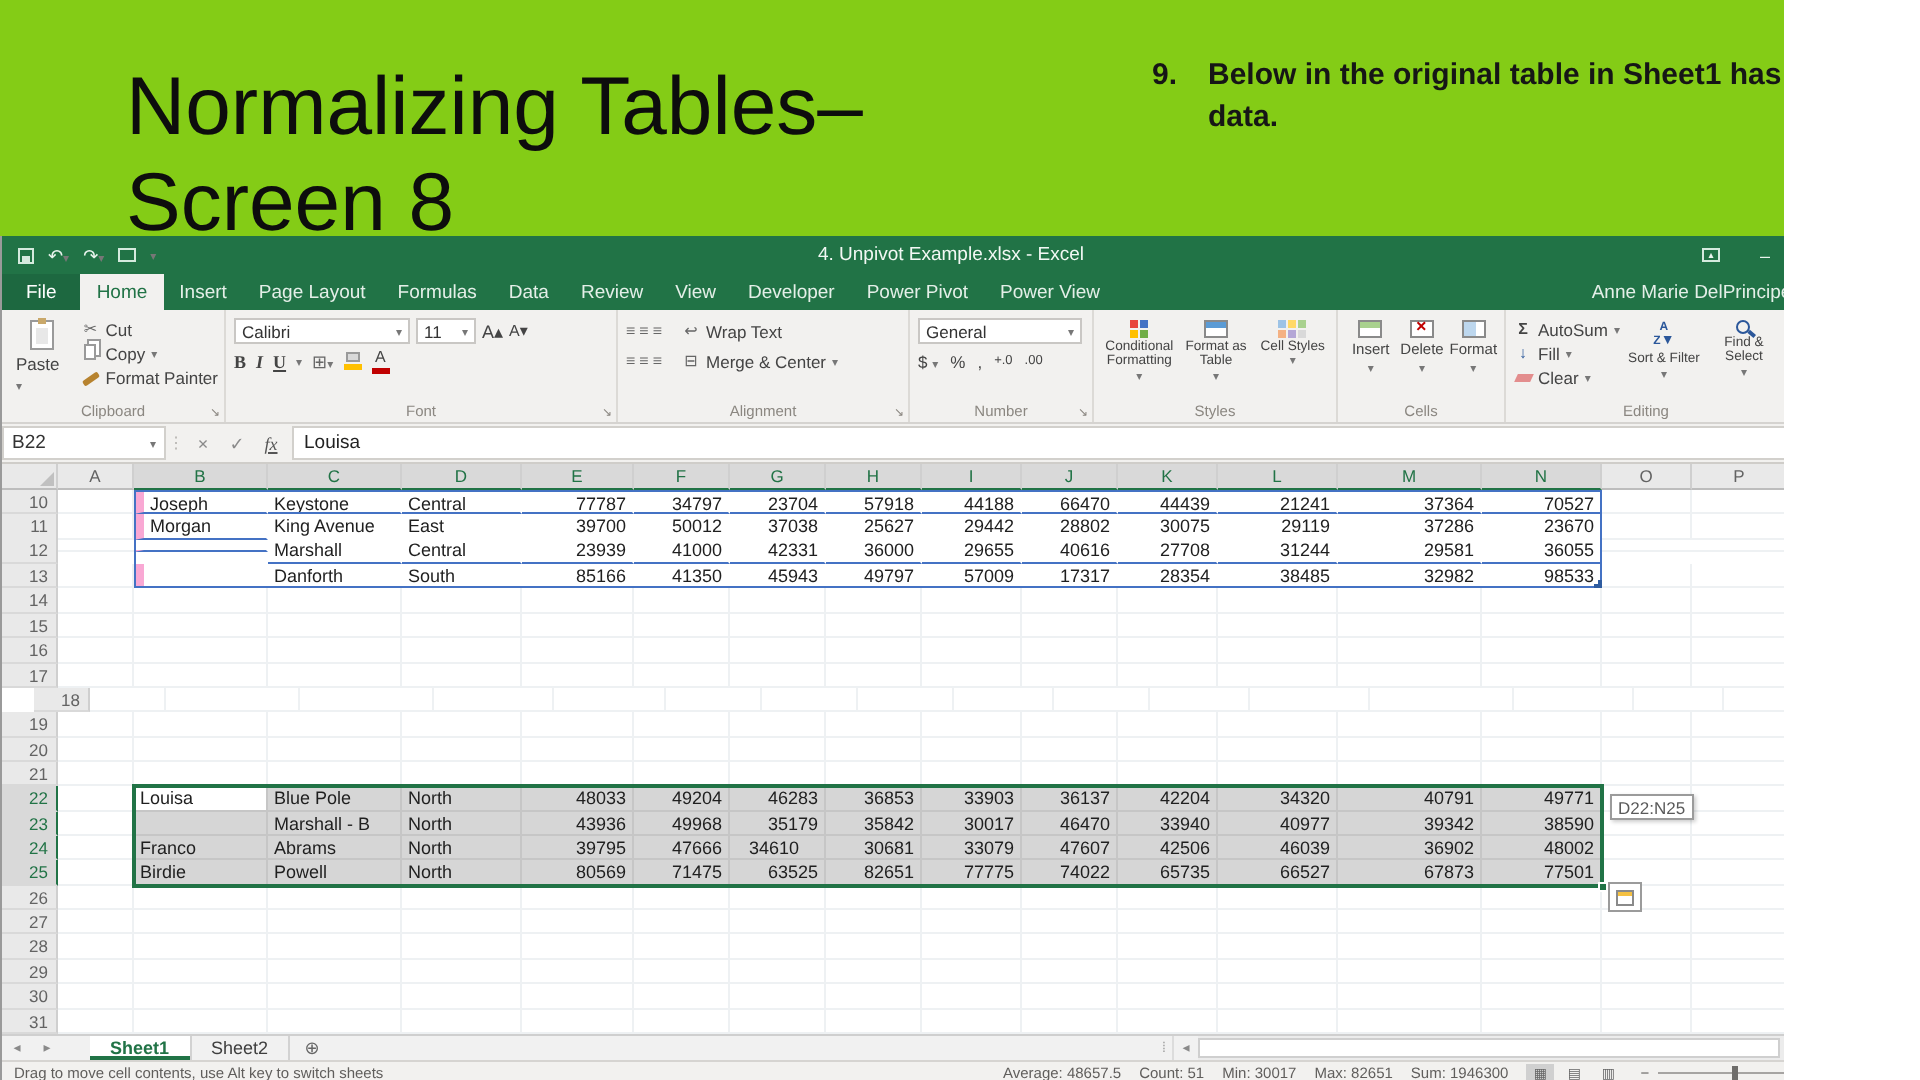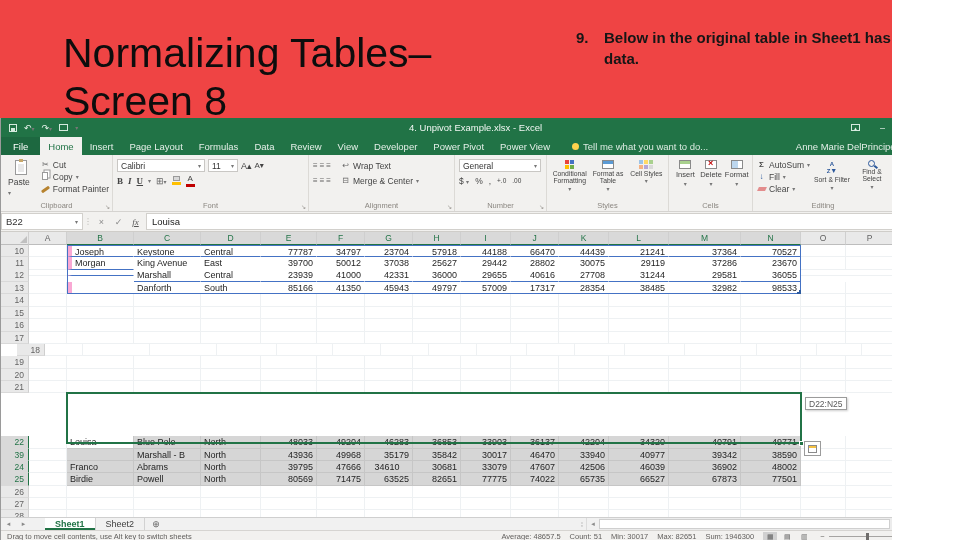--- a/index.html
+++ b/index.html
@@ -1,18 +1,18 @@
 <!DOCTYPE html>
 <html><head>
 <meta charset="utf-8">
 <style>
   * { margin:0; padding:0; box-sizing:border-box; }
   html,body { width:960px; height:540px; }
   body { font-family:"Liberation Sans", sans-serif; background:#fff; overflow:hidden; }
-  .slide { position:relative; width:892px; height:540px; background:#ef4444; overflow:hidden; }
+  .slide { position:relative; width:892px; height:540px; background:#84cc16; overflow:hidden; }
 
   
   .slide-title { position:absolute; left:63px; top:30px; width:470px; font-size:41px; line-height:1.16;
                  font-weight:400; color:#0d0d0d; z-index:1; letter-spacing:0; }
   .steps { position:absolute; left:576px; top:27px; width:356px; z-index:1;
            font-size:15px; font-weight:700; color:#161616; line-height:1.42; }
   .step { display:flex; }
   .step-num { flex:none; width:28px; }
   .step-text { flex:1; }
 
@@ -210,24 +210,20 @@
           <span class="rtab">Insert</span>
           <span class="rtab">Page Layout</span>
           <span class="rtab">Formulas</span>
           <span class="rtab">Data</span>
           <span class="rtab">Review</span>
           <span class="rtab">View</span>
           <span class="rtab">Developer</span>
           <span class="rtab">Power Pivot</span>
           <span class="rtab">Power View</span>
         </div>
-      <div class="tellme">
-        <span class="bulb-icon"></span>
-        <span>Tell me what you want to do...</span>
-      </div>
       <div class="tabbar-right">
         <span>Anne Marie DelPrincipe</span>
         <span style="display:flex;align-items:center;gap:4px;">
           <span class="person-icon"></span>
           <span>Share</span>
         </span>
       </div>
     </div>
 
     <div class="ribbon">
@@ -701,42 +697,42 @@
             <span class="cell num" style="width: 50px;"></span>
             <span class="cell num" style="width: 48px;"></span>
             <span class="cell num" style="width: 50px;"></span>
             <span class="cell num" style="width: 60px;"></span>
             <span class="cell num" style="width: 72px;"></span>
             <span class="cell num" style="width: 60px;"></span>
             <span class="cell num" style="width: 45px;"></span>
             <span class="cell num" style="width: 48px;"></span>
             <span class="cell num" style="width: 46px;"></span>
           </div>
-          <div class="grow" style="height: 12.36px; margin-top: 43px;">
+          <div class="grow" style="height: 12.36px;">
             <span class="rcell rhl">22</span>
             <span class="cell num" style="width: 38px;"></span>
             <span class="cell txt sc active-cell" style="width: 67px;">Louisa</span>
             <span class="cell txt sc" style="width: 67px;">Blue Pole</span>
             <span class="cell txt sc" style="width: 60px;">North</span>
             <span class="cell num sc" style="width: 56px;">48033</span>
             <span class="cell num sc" style="width: 48px;">49204</span>
             <span class="cell num sc" style="width: 48px;">46283</span>
             <span class="cell num sc" style="width: 48px;">36853</span>
             <span class="cell num sc" style="width: 50px;">33903</span>
             <span class="cell num sc" style="width: 48px;">36137</span>
             <span class="cell num sc" style="width: 50px;">42204</span>
             <span class="cell num sc" style="width: 60px;">34320</span>
             <span class="cell num sc" style="width: 72px;">40791</span>
             <span class="cell num sc" style="width: 60px;">49771</span>
             <span class="cell num" style="width: 45px;"></span>
             <span class="cell num" style="width: 48px;"></span>
             <span class="cell num" style="width: 46px;"></span>
           </div>
           <div class="grow" style="height: 12.36px;">
-            <span class="rcell rhl">39</span>
+            <span class="rcell rhl">23</span>
             <span class="cell num" style="width: 38px;"></span>
             <span class="cell txt sc" style="width: 67px;"></span>
             <span class="cell txt sc" style="width: 67px;">Marshall - B</span>
             <span class="cell txt sc" style="width: 60px;">North</span>
             <span class="cell num sc" style="width: 56px;">43936</span>
             <span class="cell num sc" style="width: 48px;">49968</span>
             <span class="cell num sc" style="width: 48px;">35179</span>
             <span class="cell num sc" style="width: 48px;">35842</span>
             <span class="cell num sc" style="width: 50px;">30017</span>
             <span class="cell num sc" style="width: 48px;">46470</span>

